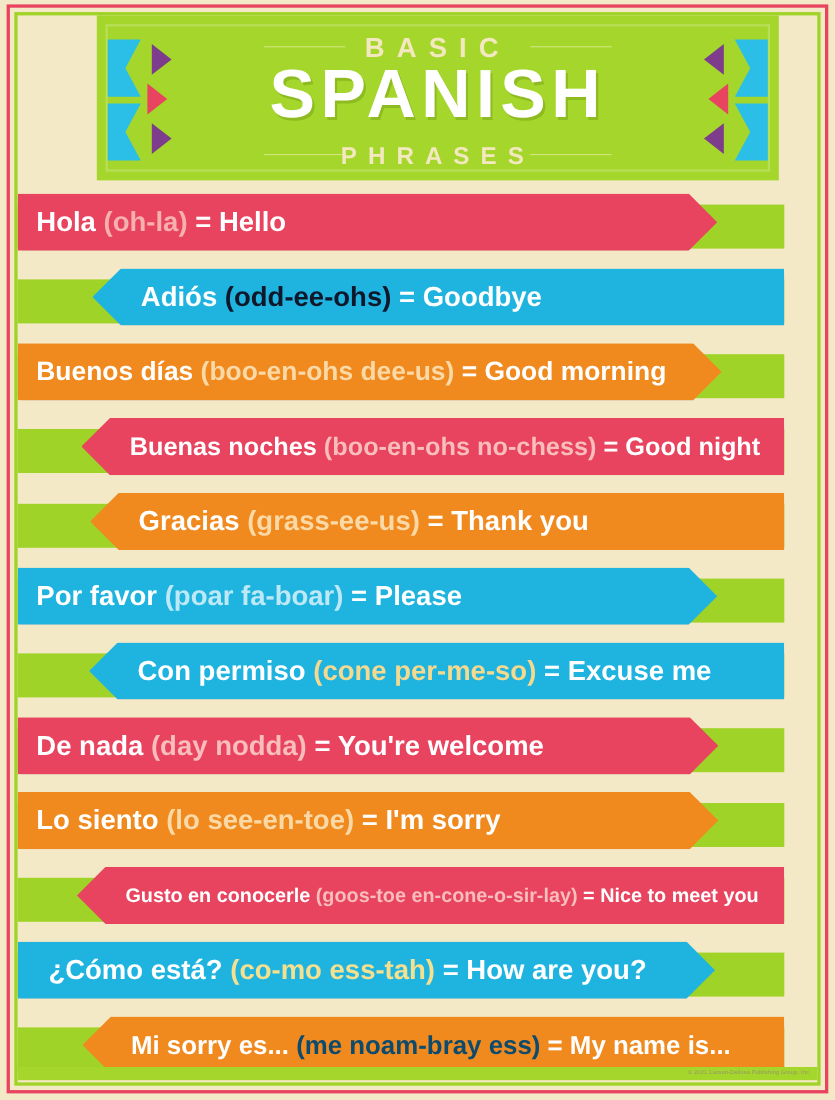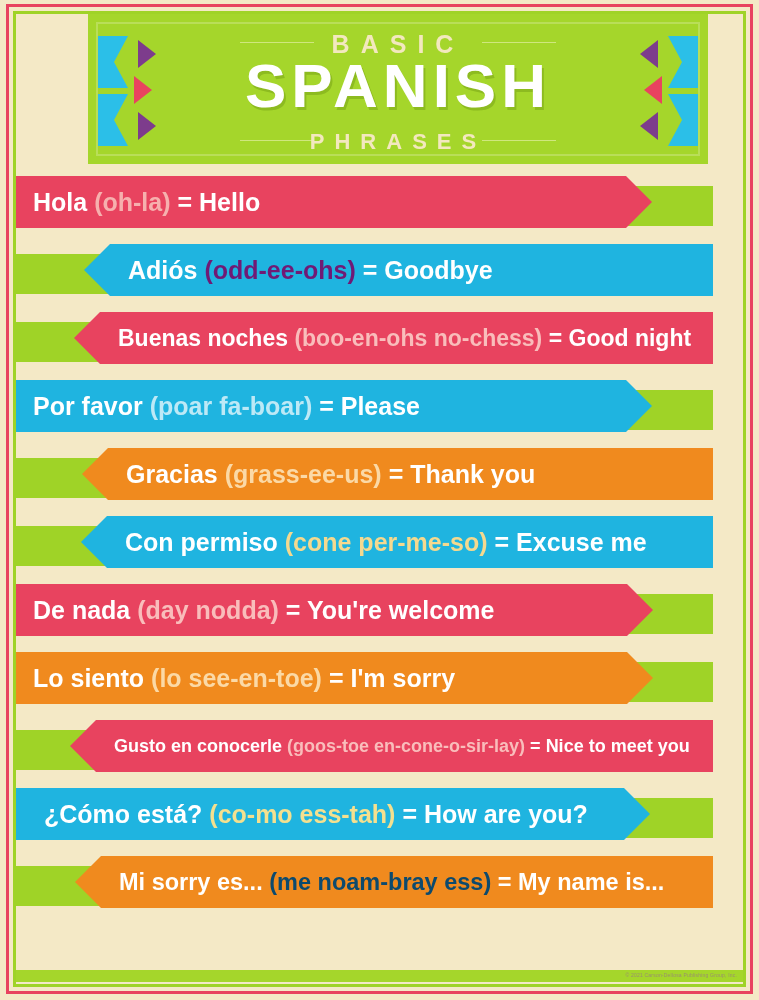--- a/index.html
+++ b/index.html
@@ -226,39 +226,45 @@
   <div class="rows" id="rows">
       <div class="row">
         <div class="stripe"></div>
         <div class="banner ltr" style="background: rgb(232, 67, 95); width: 636px;">
           <div class="txt" style="color: rgb(255, 255, 255);"><span>Hola</span> <span class="hl" style="color: rgb(246, 176, 174);">(oh-la)</span> <span>=</span> <span>Hello</span></div>
         </div>
       </div>
       <div class="row">
         <div class="stripe"></div>
         <div class="banner rtl" style="background: rgb(31, 180, 224); width: 629px;">
-          <div class="txt" style="color: rgb(255, 255, 255);"><span>Adiós</span> <span class="hl" style="color: #701a75;">(odd-ee-ohs)</span> <span>=</span> <span>Goodbye</span></div>
+          <div class="txt" style="color: rgb(255, 255, 255);"><span>Adiós</span> <span class="hl" style="color: #0f172a;">(odd-ee-ohs)</span> <span>=</span> <span>Goodbye</span></div>
+        </div>
+      </div>
+      <div class="row">
+        <div class="stripe"></div>
+        <div class="banner ltr" style="background: rgb(240, 138, 30); width: 640px;">
+          <div class="txt" style="color: rgb(255, 255, 255); font-size: 24px;"><span>Buenos días</span> <span class="hl" style="color: rgb(251, 217, 166);">(boo-en-ohs dee-us)</span> <span>=</span> <span>Good morning</span></div>
         </div>
       </div>
       <div class="row">
         <div class="stripe"></div>
         <div class="banner rtl" style="background: rgb(232, 67, 95); width: 639px;">
           <div class="txt" style="color: rgb(255, 255, 255); font-size: 23px;"><span>Buenas noches</span> <span class="hl" style="color: rgb(249, 189, 187);">(boo-en-ohs no-chess)</span> <span>=</span> <span>Good night</span></div>
         </div>
       </div>
       <div class="row">
         <div class="stripe"></div>
+        <div class="banner rtl" style="background: rgb(240, 138, 30); width: 631px;">
+          <div class="txt" style="color: rgb(255, 255, 255);"><span>Gracias</span> <span class="hl" style="color: rgb(251, 217, 166);">(grass-ee-us)</span> <span>=</span> <span>Thank you</span></div>
+        </div>
+      </div>
+      <div class="row">
+        <div class="stripe"></div>
         <div class="banner ltr" style="background: rgb(31, 180, 224); width: 636px;">
           <div class="txt" style="color: rgb(255, 255, 255);"><span>Por favor</span> <span class="hl" style="color: rgb(189, 233, 246);">(poar fa-boar)</span> <span>=</span> <span>Please</span></div>
-        </div>
-      </div>
-      <div class="row">
-        <div class="stripe"></div>
-        <div class="banner rtl" style="background: rgb(240, 138, 30); width: 631px;">
-          <div class="txt" style="color: rgb(255, 255, 255);"><span>Gracias</span> <span class="hl" style="color: rgb(251, 217, 166);">(grass-ee-us)</span> <span>=</span> <span>Thank you</span></div>
         </div>
       </div>
       <div class="row">
         <div class="stripe"></div>
         <div class="banner rtl" style="background: rgb(31, 180, 224); width: 632px;">
           <div class="txt" style="color: rgb(255, 255, 255);"><span>Con permiso</span> <span class="hl" style="color: rgb(244, 217, 143);">(cone per-me-so)</span> <span>=</span> <span>Excuse me</span></div>
         </div>
       </div>
       <div class="row">
         <div class="stripe"></div>

